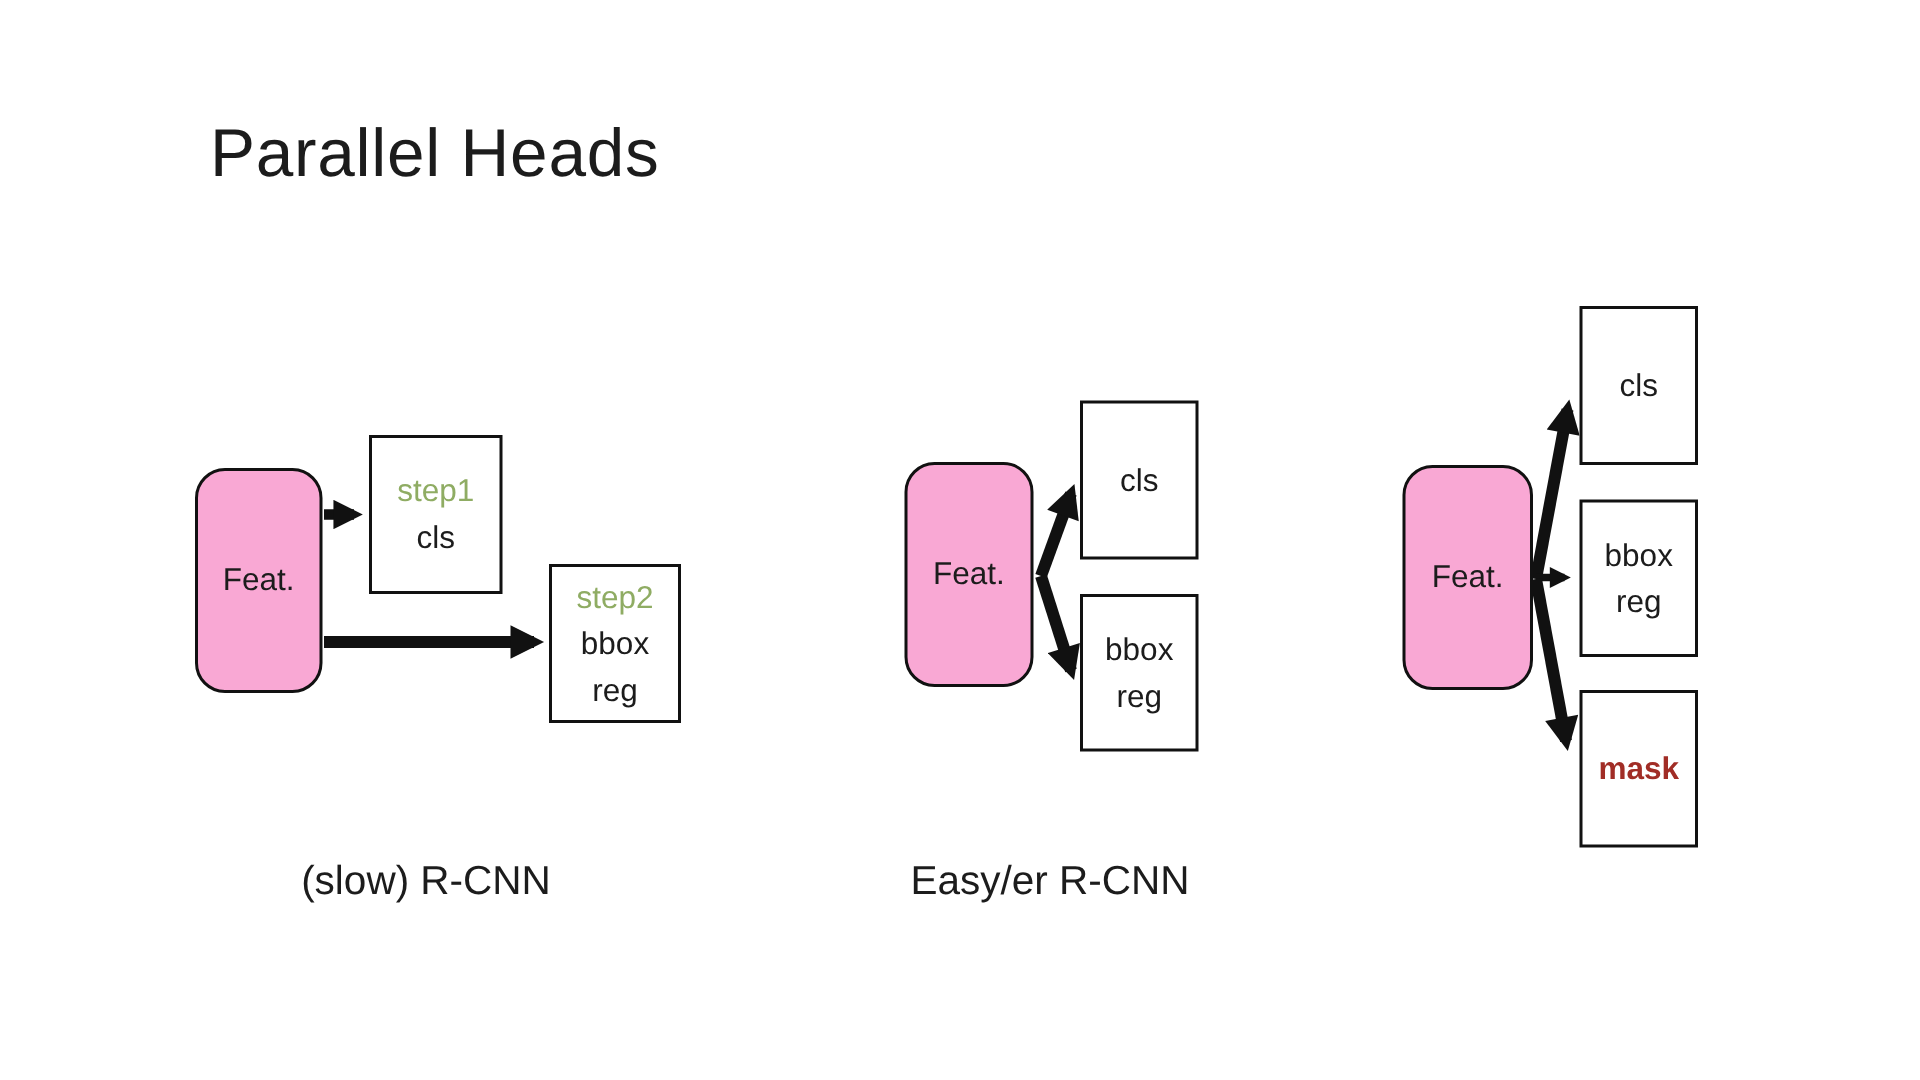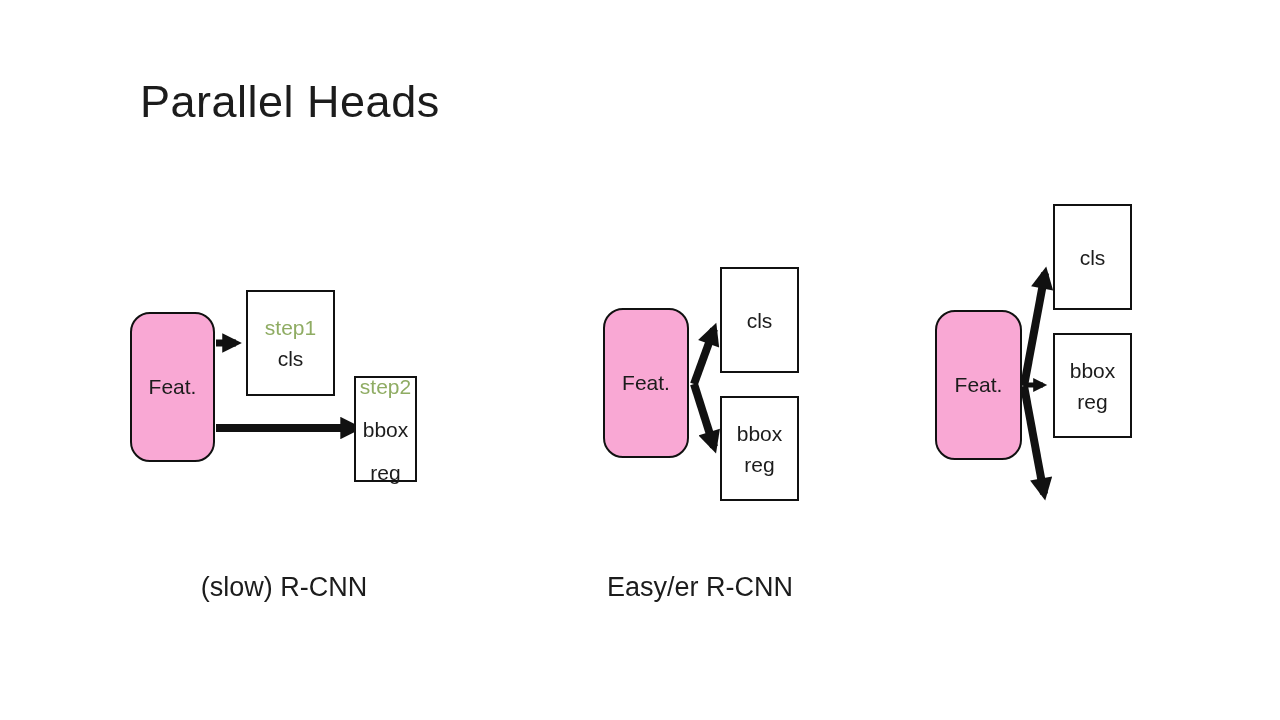--- a/index.html
+++ b/index.html
@@ -80,21 +80,21 @@
     width: 300px;
     top: 572px;
     text-align: center;
     font-size: 27px;
     color: #1c1c1c;
     white-space: nowrap;
   }
   
   .feat-1  { left: 130px; top: 312px; width: 85px;  height: 150px; }
   .box-1a  { left: 246px; top: 290px; width: 89px;  height: 106px; }
-  .box-1b  { left: 354px; top: 376px; width: 63px;  height: 106px; gap: 12px; }
+  .box-1b  { left: 366px; top: 376px; width: 88px;  height: 106px; }
   .cap-1   { left: 134px; }
   
   .feat-2  { left: 603px; top: 308px; width: 86px;  height: 150px; }
   .box-2a  { left: 720px; top: 267px; width: 79px;  height: 106px; }
   .box-2b  { left: 720px; top: 396px; width: 79px;  height: 105px; }
   .cap-2   { left: 550px; }
   
   .feat-3  { left: 935px; top: 310px; width: 87px;  height: 150px; }
   .box-3a  { left: 1053px; top: 204px; width: 79px; height: 106px; }
   .box-3b  { left: 1053px; top: 333px; width: 79px; height: 105px; }
@@ -156,14 +156,17 @@
   <div class="feat-box feat-3">
     <span>Feat.</span>
   </div>
   <div class="head-box box-3a">
     <span>cls</span>
   </div>
   <div class="head-box box-3b">
     <span>bbox</span>
     <span>reg</span>
   </div>
+  <div class="head-box box-3c">
+    <span class="red">mask</span>
+  </div>
 
 </div>
 
 </body></html>

